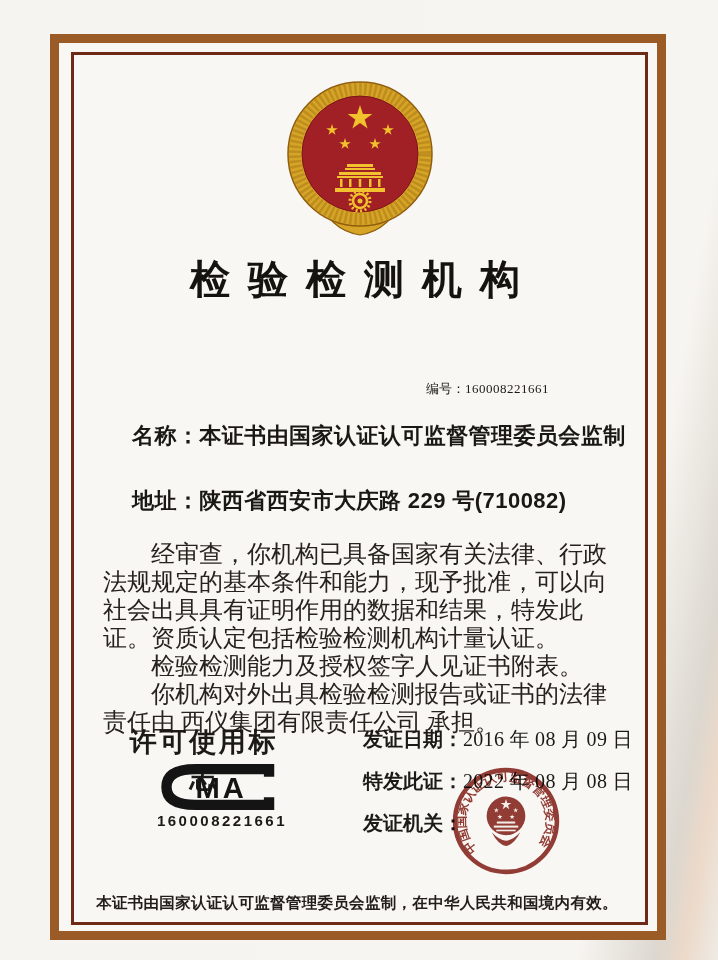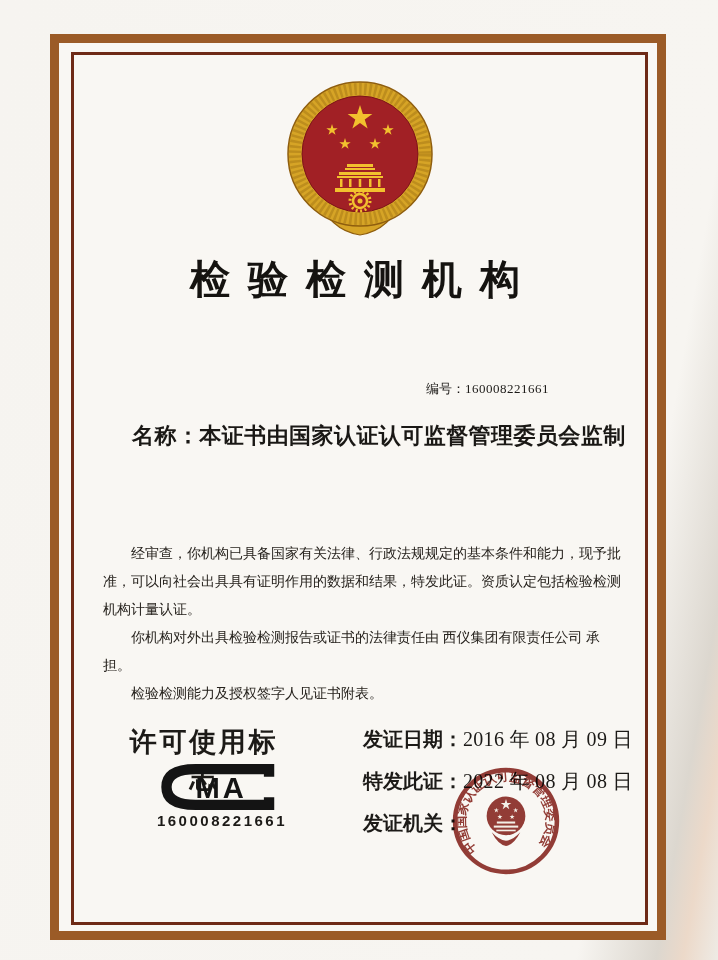--- a/index.html
+++ b/index.html
@@ -27,21 +27,21 @@
     font-size:49px; font-weight:800; letter-spacing:.38em; text-indent:.38em; color:#121110;
   }
   .number-line { position:absolute; top:380px; left:390px; font-size:13px;margin-left:36px; }
   .number-line .val { letter-spacing:.5px; }
   .field-row {
     position:absolute; left:132px; font-family:"Liberation Sans","DejaVu Sans",sans-serif;
     font-size:22px; font-weight:600; letter-spacing:.02em; color:#1a1815;
   }
   .row-name { top:421px; }
   .row-addr { top:486px; }
-  .body-text { position:absolute; left:103px; top:540px; width:518px; font-size:14px; line-height:28px; color:#26221d; }
+  .body-text { position:absolute; left:103px; top:540px; width:518px; font-size:24px; line-height:28px; color:#26221d; }
   .body-text p { text-indent:2em; }
   .license-caption { position:absolute; top:724px; left:120px; width:168px; text-align:center;
     font-size:27px; font-weight:600; letter-spacing:.1em; }
   .cma-logo { position:absolute; left:158px; top:762px; width:128px; height:50px; }
   .cma-number { position:absolute; top:812px; left:150px; width:144px; text-align:center;
     font-family:"Liberation Sans","DejaVu Sans",sans-serif; font-size:15px; font-weight:700; letter-spacing:2.5px; }
   .dates { position:absolute; left:363px; top:726px; display:flex; flex-direction:column; }
   .date-row { display:flex; align-items:flex-start; height:42px; }
   .date-label { font-size:20px; font-weight:600; }
   .date-value { font-size:20px; letter-spacing:.3px; }
@@ -93,25 +93,28 @@
   <div class="title1">检验检测机构</div>
 
   <div class="number-line">
     <span>编号：</span><span class="val">160008221661</span>
   </div>
 
   <div class="field-row row-name">
     <span>名称：</span><span>本证书由国家认证认可监督管理委员会监制</span>
   </div>
 
+  <div class="field-row row-addr">
+    <span>地址：</span><span>陕西省西安市大庆路 229 号(710082)</span>
+  </div>
 
   <div class="body-text">
     <p>经审查，你机构已具备国家有关法律、行政法规规定的基本条件和能力，现予批准，可以向社会出具具有证明作用的数据和结果，特发此证。资质认定包括检验检测机构计量认证。</p>
+    <p>检验检测能力及授权签字人见证书附表。</p>
     <p>你机构对外出具检验检测报告或证书的法律责任由 西仪集团有限责任公司 承担。</p>
-    <p>检验检测能力及授权签字人见证书附表。</p>
   </div>
 
   <div class="license-caption">许可使用标志</div>
 
   <svg class="cma-logo" viewBox="0 0 136 52">
     <path d="M118 15 V7 H40 Q9 7 9 26 Q9 45 40 45 H118 V37" fill="none" stroke="#141414" stroke-width="11"></path>
     <text x="67" y="38" text-anchor="middle" font-size="31" font-weight="bold" letter-spacing="3" font-family="Liberation Sans, DejaVu Sans, sans-serif" fill="#141414">MA</text>
   </svg>
   <div class="cma-number">160008221661</div>
 
@@ -142,14 +145,15 @@
       <use href="#st" transform="translate(64.5,44.5) scale(2.6)"></use>
       <use href="#st" transform="translate(49,51) scale(2.6)"></use>
       <use href="#st" transform="translate(61,51) scale(2.6)"></use>
       <rect x="46" y="55.5" width="18" height="2"></rect>
       <rect x="43" y="59.5" width="24" height="2"></rect>
       <rect x="45.5" y="63.5" width="19" height="1.6"></rect>
     </g>
     <path d="M41,66 Q47,78 55,79.5 Q63,78 69,66 Q62,73.5 55,74.5 Q48,73.5 41,66 Z" fill="#8e2f28"></path>
   </svg>
 
+  <div class="footer-note">本证书由国家认证认可监督管理委员会监制，在中华人民共和国境内有效。</div>
 
 </div>
 
 </body></html>

